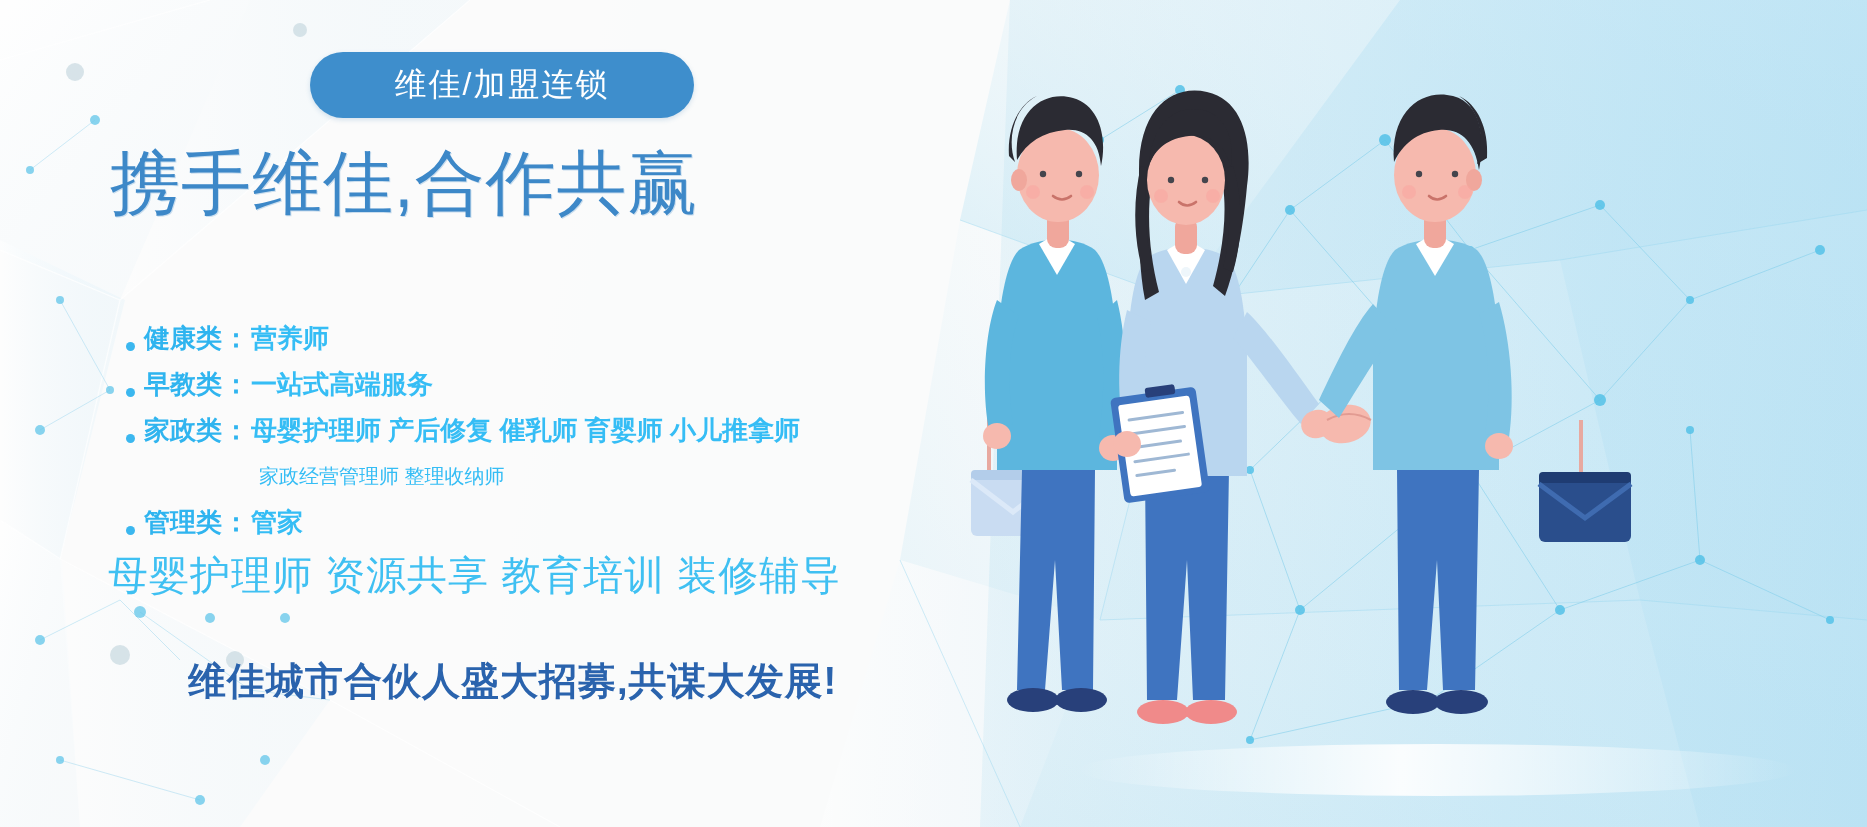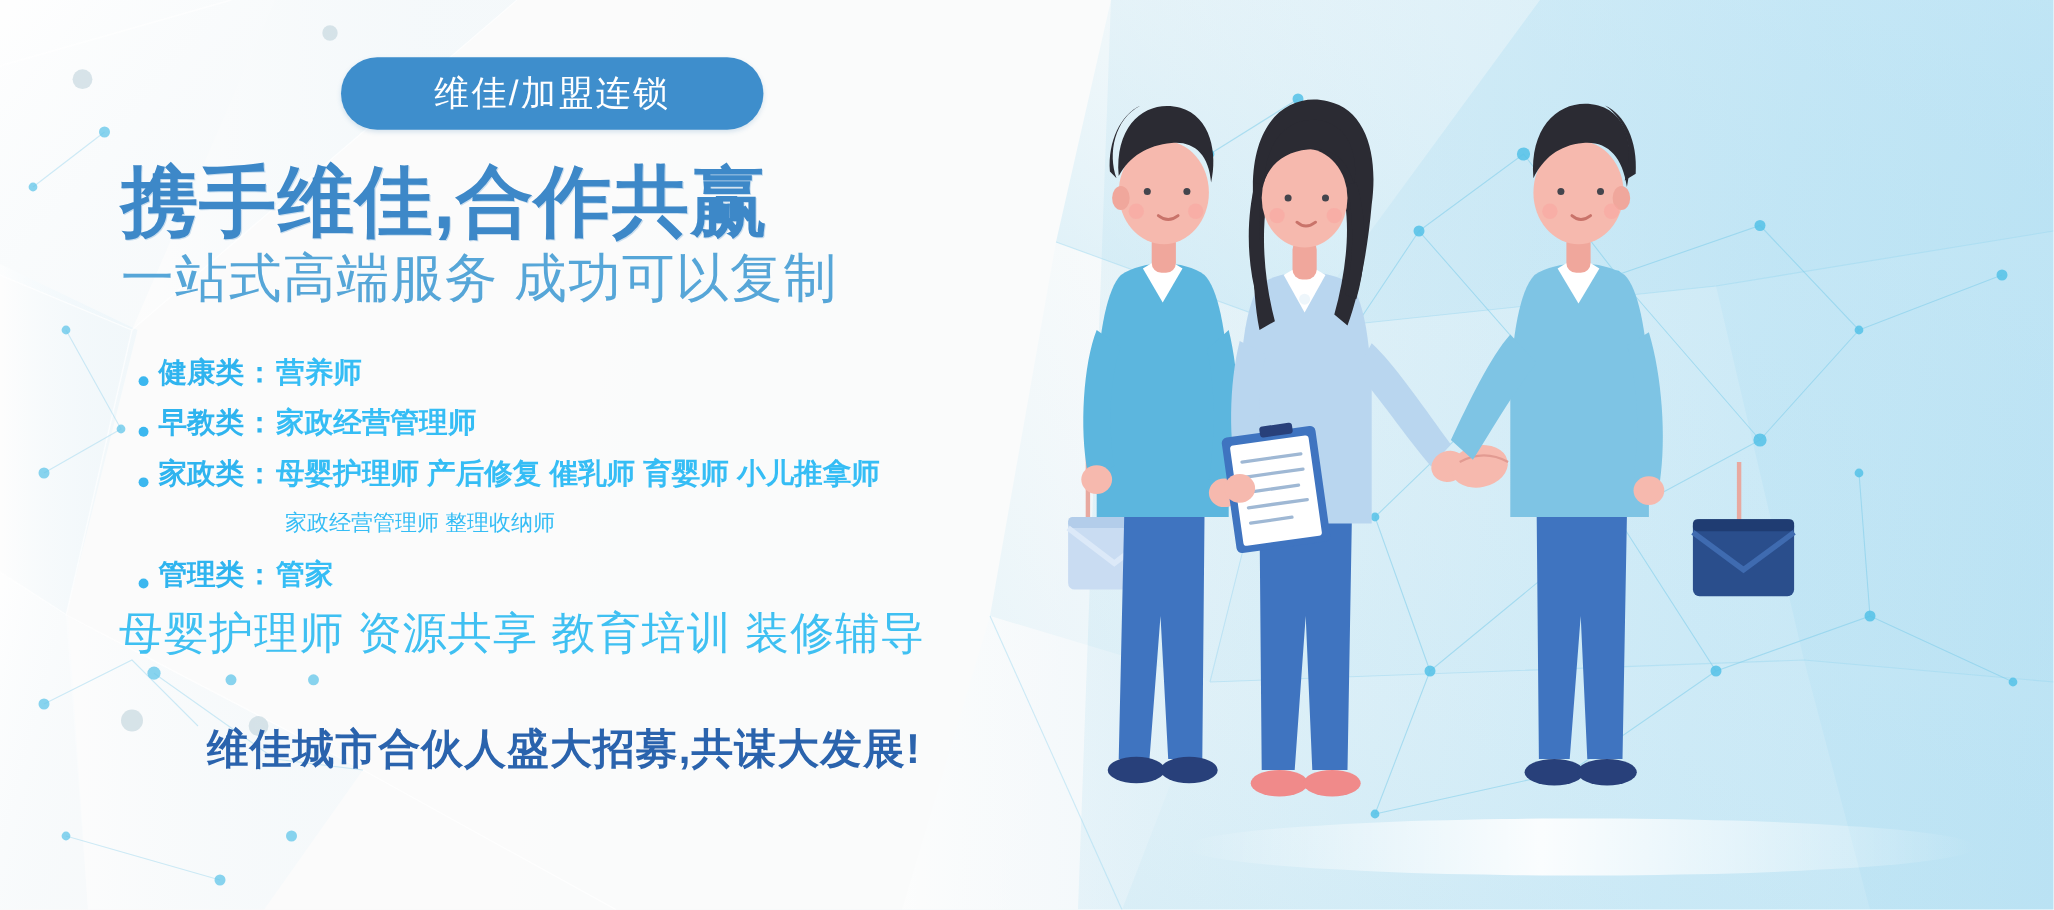--- a/index.html
+++ b/index.html
@@ -23,21 +23,21 @@
     background:#3e8ecc;border-radius:33px;
     display:flex;align-items:center;justify-content:center;
     box-shadow:0 2px 5px rgba(40,110,170,.18);
   }
   .badge span{
     color:#ffffff;font-size:32px;letter-spacing:2px;font-weight:400;
     font-family:"Liberation Sans","DejaVu Sans",sans-serif;
   }
   .title{
     position:absolute;left:110px;top:148px;
-    font-size:70px;font-weight:bold;color:#3d88c8;letter-spacing:1px;
+    font-size:70px;font-weight:normal;color:#3d88c8;letter-spacing:1px;
     white-space:nowrap;line-height:1;
     text-shadow:1px 1px 0 rgba(61,136,200,.25);
   }
   .subtitle{
     position:absolute;left:110px;top:228px;
     font-size:48px;font-weight:400;color:#56a6d8;letter-spacing:1px;
     white-space:nowrap;line-height:1.1;
   }
   .cats{position:absolute;left:126px;top:318px;width:840px;}
   .cat-row{
@@ -348,36 +348,35 @@
   </svg>
 
   <div class="content">
 
     <div class="badge">
       <span>维佳/加盟连锁</span>
     </div>
 
     <div class="title">携手维佳,合作共赢</div>
 
-    <div class="subtitle">一站式高端服务 成功可以复制</div>
 
     <div class="cats">
 
       <div class="cat-row">
         <span class="dot"></span>
         <span class="cat-label">健康类</span>
         <span class="cat-colon">：</span>
         <span class="cat-val">营养师</span>
       </div>
 
       <div class="cat-row">
         <span class="dot"></span>
         <span class="cat-label">早教类</span>
         <span class="cat-colon">：</span>
-        <span class="cat-val">家政经营管理师</span>
+        <span class="cat-val">一站式高端服务</span>
       </div>
 
       <div class="cat-row">
         <span class="dot"></span>
         <span class="cat-label">家政类</span>
         <span class="cat-colon">：</span>
         <span class="cat-val">母婴护理师 产后修复 催乳师 育婴师 小儿推拿师</span>
       </div>
       <div class="cat-sub">家政经营管理师 整理收纳师</div>
 

